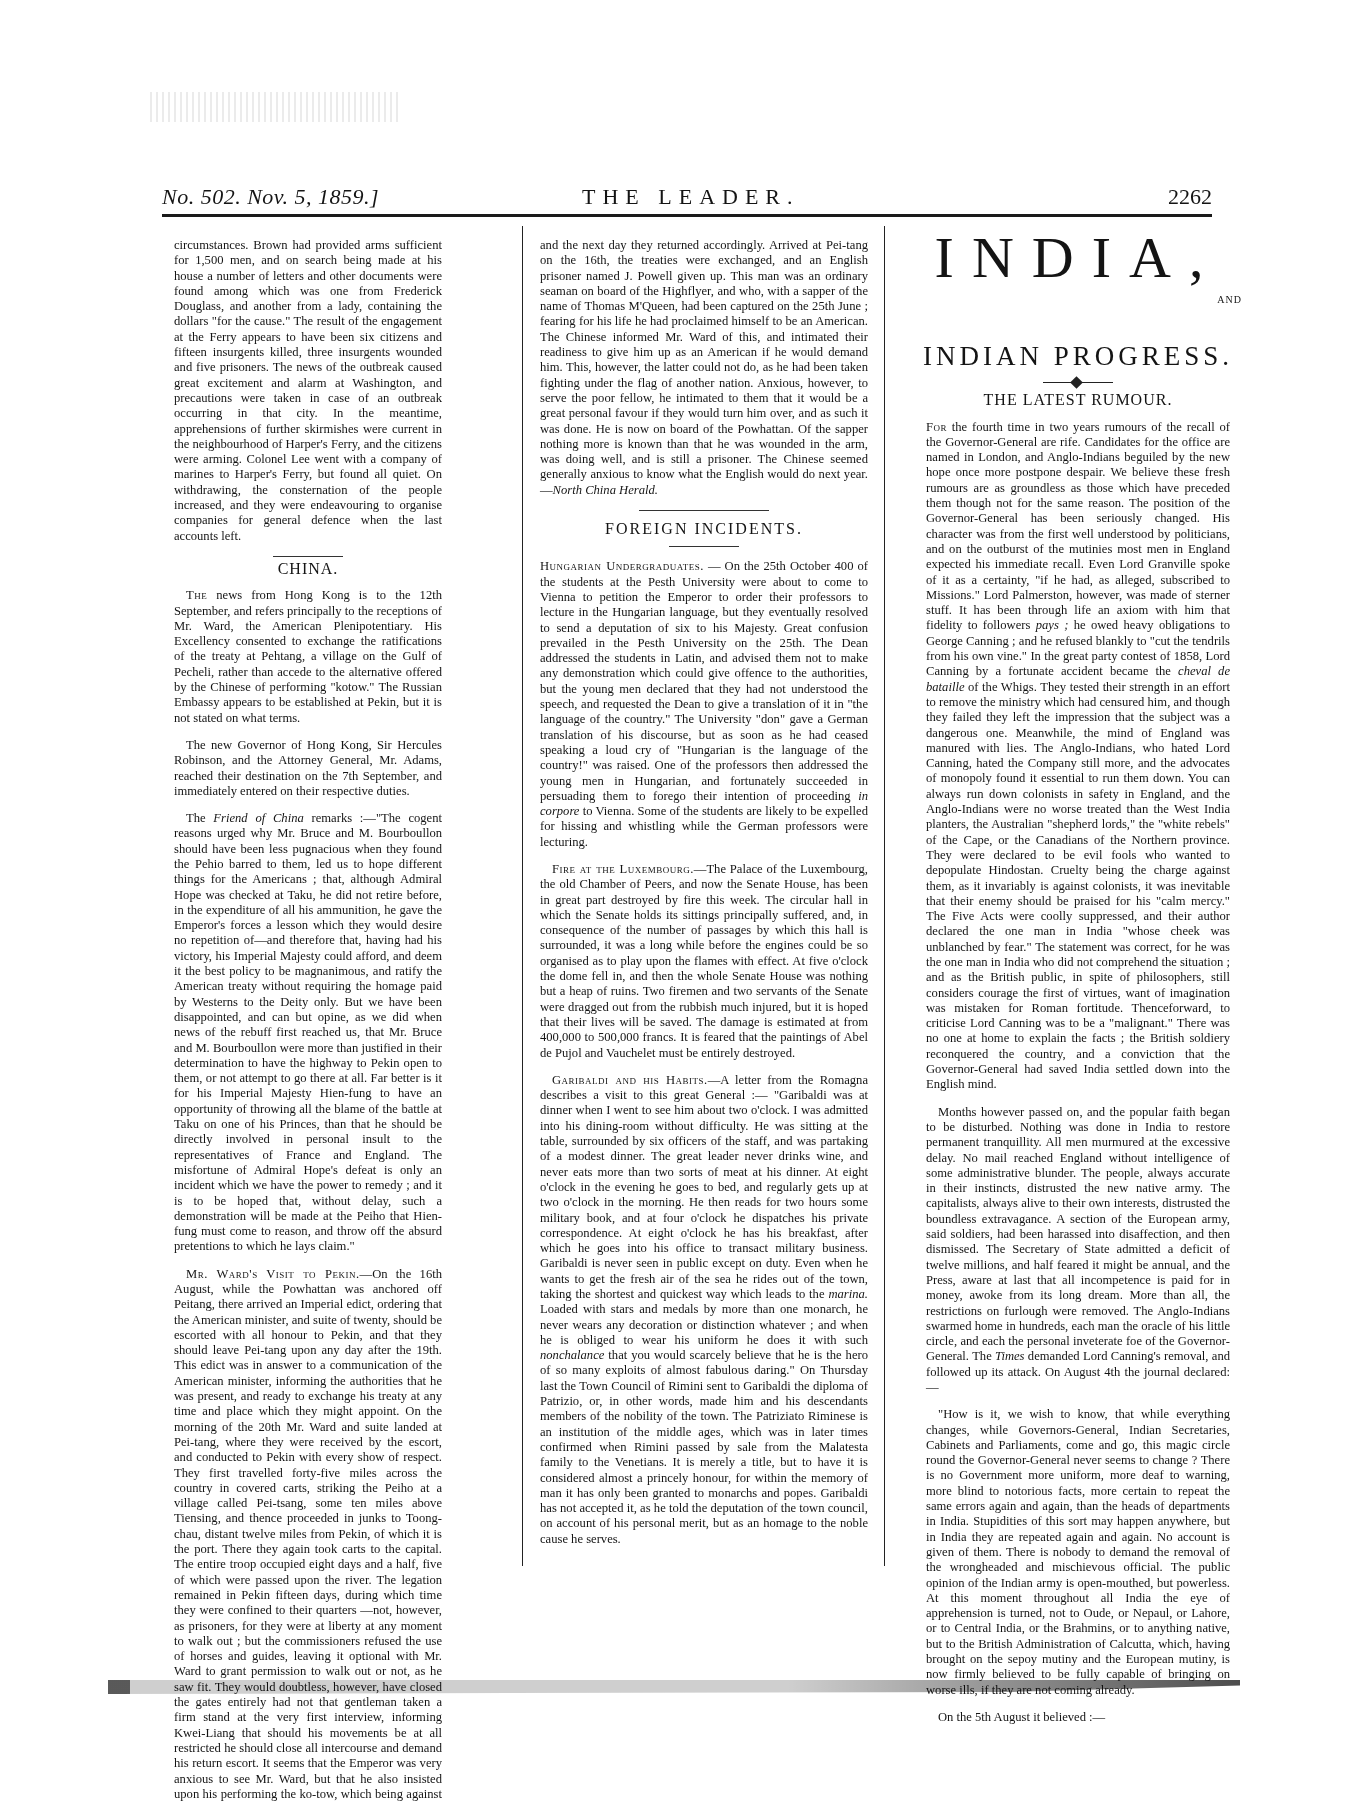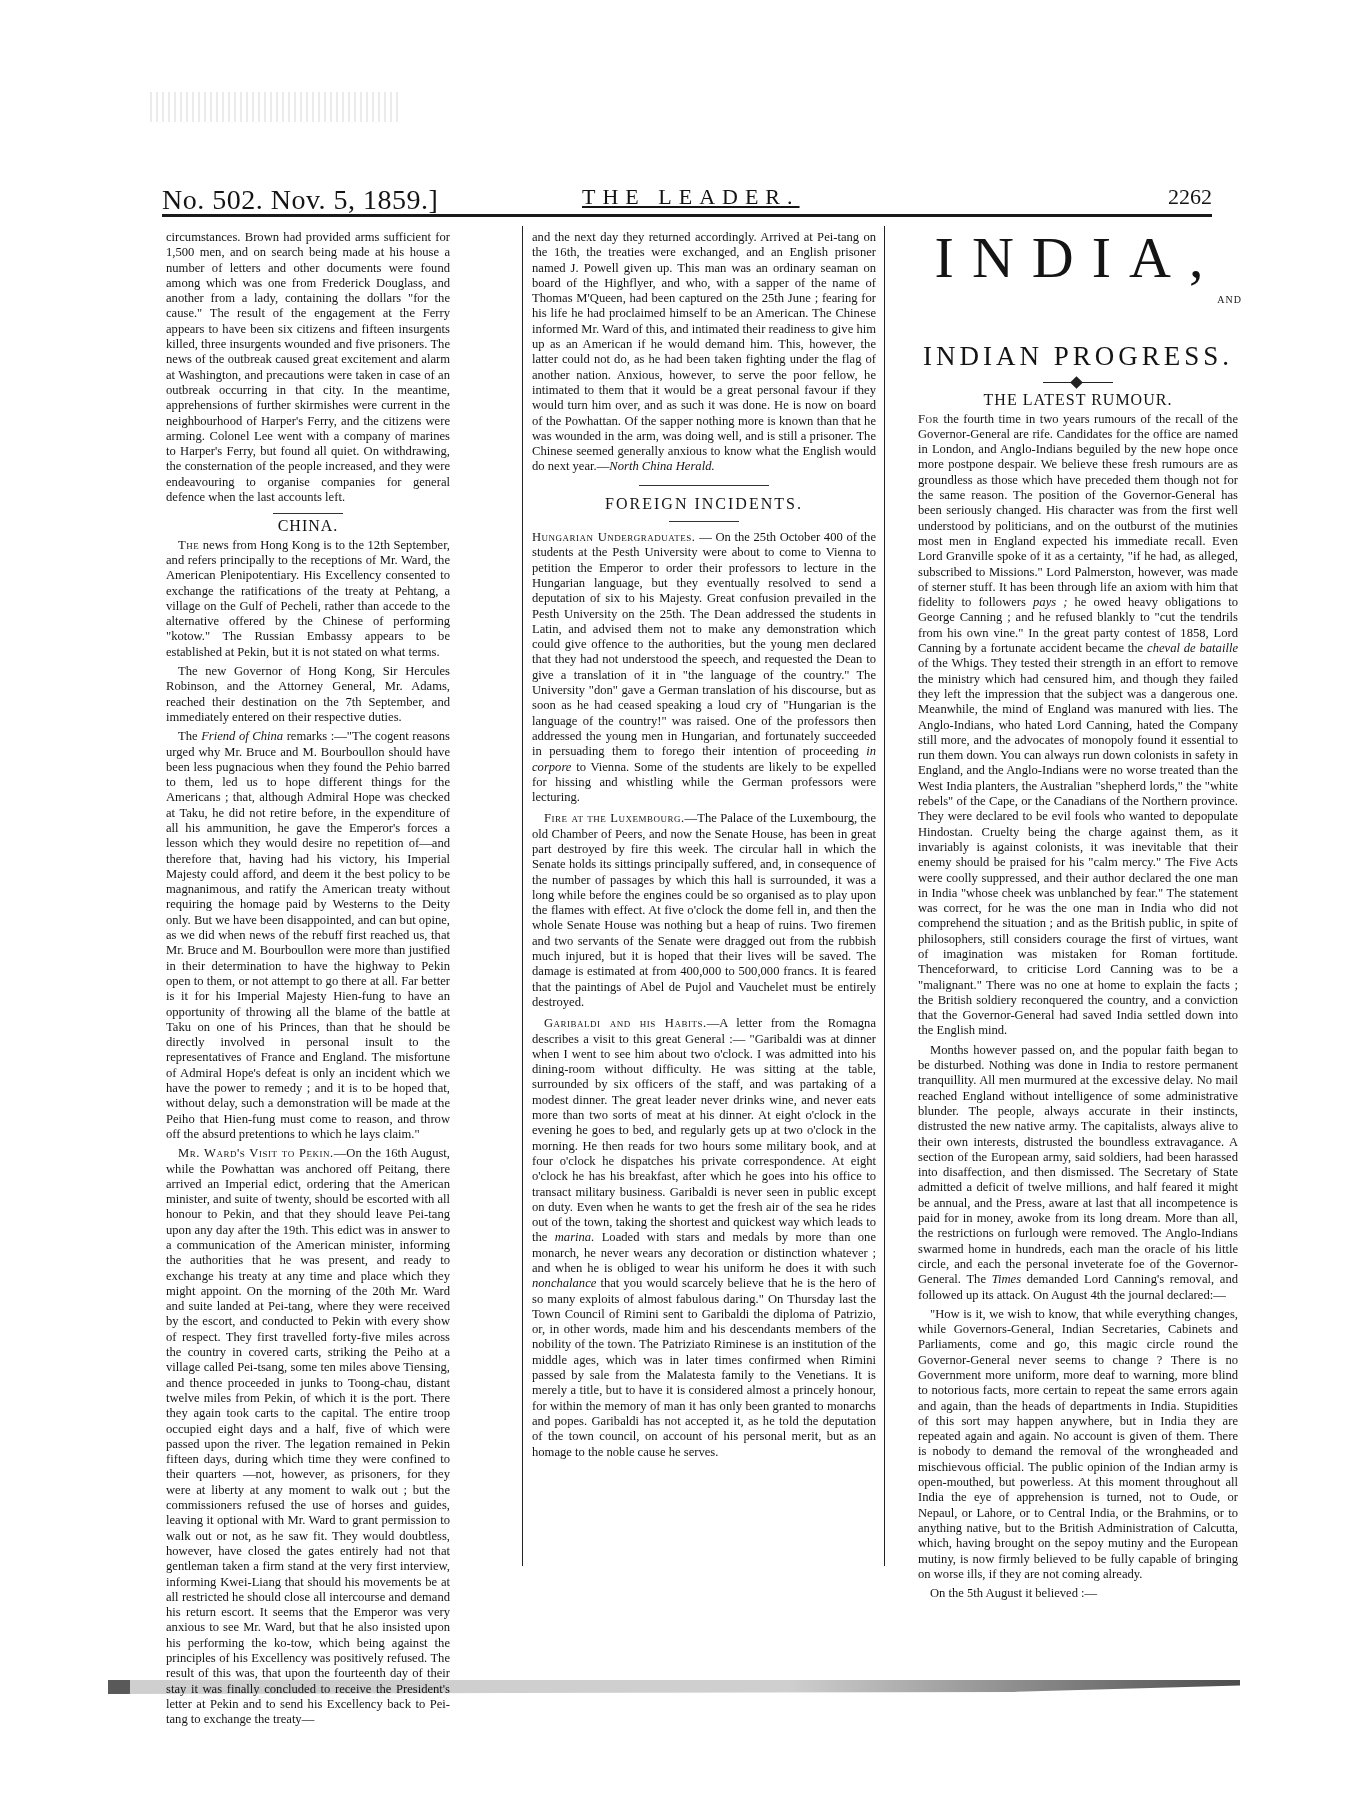--- a/index.html
+++ b/index.html
@@ -1,31 +1,31 @@
 <!DOCTYPE html>
 <html><head>
 <meta charset="utf-8">
 <style>
   html, body { margin: 0; padding: 0; background: #ffffff; }
   body { width: 1351px; height: 1801px; position: relative; overflow: hidden; font-family: "Liberation Serif", "DejaVu Serif", serif; color: #141414; }
   .page { position: absolute; left: 0; top: 0; width: 1351px; height: 1801px; }
   .scan-edge-top { position: absolute; left: 150px; top: 92px; width: 250px; height: 30px; background: repeating-linear-gradient(90deg, rgba(0,0,0,0.08) 0 2px, transparent 2px 6px); }
   .masthead { position: absolute; left: 162px; top: 184px; width: 1050px; height: 26px; }
-  .masthead .issue { position: absolute; left: 0; top: 0; font-size: 28px; letter-spacing: 0.5px; }
-  .masthead .title { position: absolute; left: 420px; top: 0; font-size: 22px; letter-spacing: 7px; text-decoration: underline; }
+  .masthead .issue { position: absolute; left: 0; top: 0; font-size: 22px; letter-spacing: 0.5px; font-style: italic; }
+  .masthead .title { position: absolute; left: 420px; top: 0; font-size: 22px; letter-spacing: 7px; }
   .masthead .pageno { position: absolute; right: 0; top: 0; font-size: 22px; }
   .rule-top { position: absolute; left: 162px; top: 214px; width: 1050px; height: 3px; background: #1a1a1a; }
   .col { position: absolute; top: 226px; font-size: 12.6px; line-height: 15.3px; text-align: justify; }
   .col1 { left: 162px; width: 292px; }
   .col2 { left: 528px; width: 352px; }
   .col3 { left: 914px; width: 328px; }
   .vrule { position: absolute; top: 226px; width: 1px; background: #222; }
   .vr1 { left: 522px; height: 1340px; }
   .vr2 { left: 884px; height: 1340px; }
-  p { margin: 4px; text-indent: 12px; }
+  p { margin: 12px; text-indent: 12px; }
   p.noindent { text-indent: 0; }
   .sc { font-variant: small-caps; letter-spacing: 0.5px; }
   .hd { text-align: center; font-size: 16px; letter-spacing: 1px; margin: 4px 0 2px; }
   .hd-big { text-align: center; font-size: 16px; letter-spacing: 2px; margin: 10px 0 10px; }
   .shortrule { width: 70px; height: 1px; background: #333; margin: 8px auto 4px; }
   .shortrule.wide { width: 130px; margin-top: 10px; }
   .india-title { text-align: center; font-size: 58px; letter-spacing: 18px; line-height: 60px; margin-top: 2px; }
   .india-and { text-align: right; font-size: 10px; letter-spacing: 1px; margin: 4px 0 2px; }
   .india-sub { text-align: center; font-size: 27px; letter-spacing: 4px; line-height: 32px; margin-top: 33px; }
   .ornament { position: relative; width: 70px; height: 10px; margin: 6px auto 4px; }

